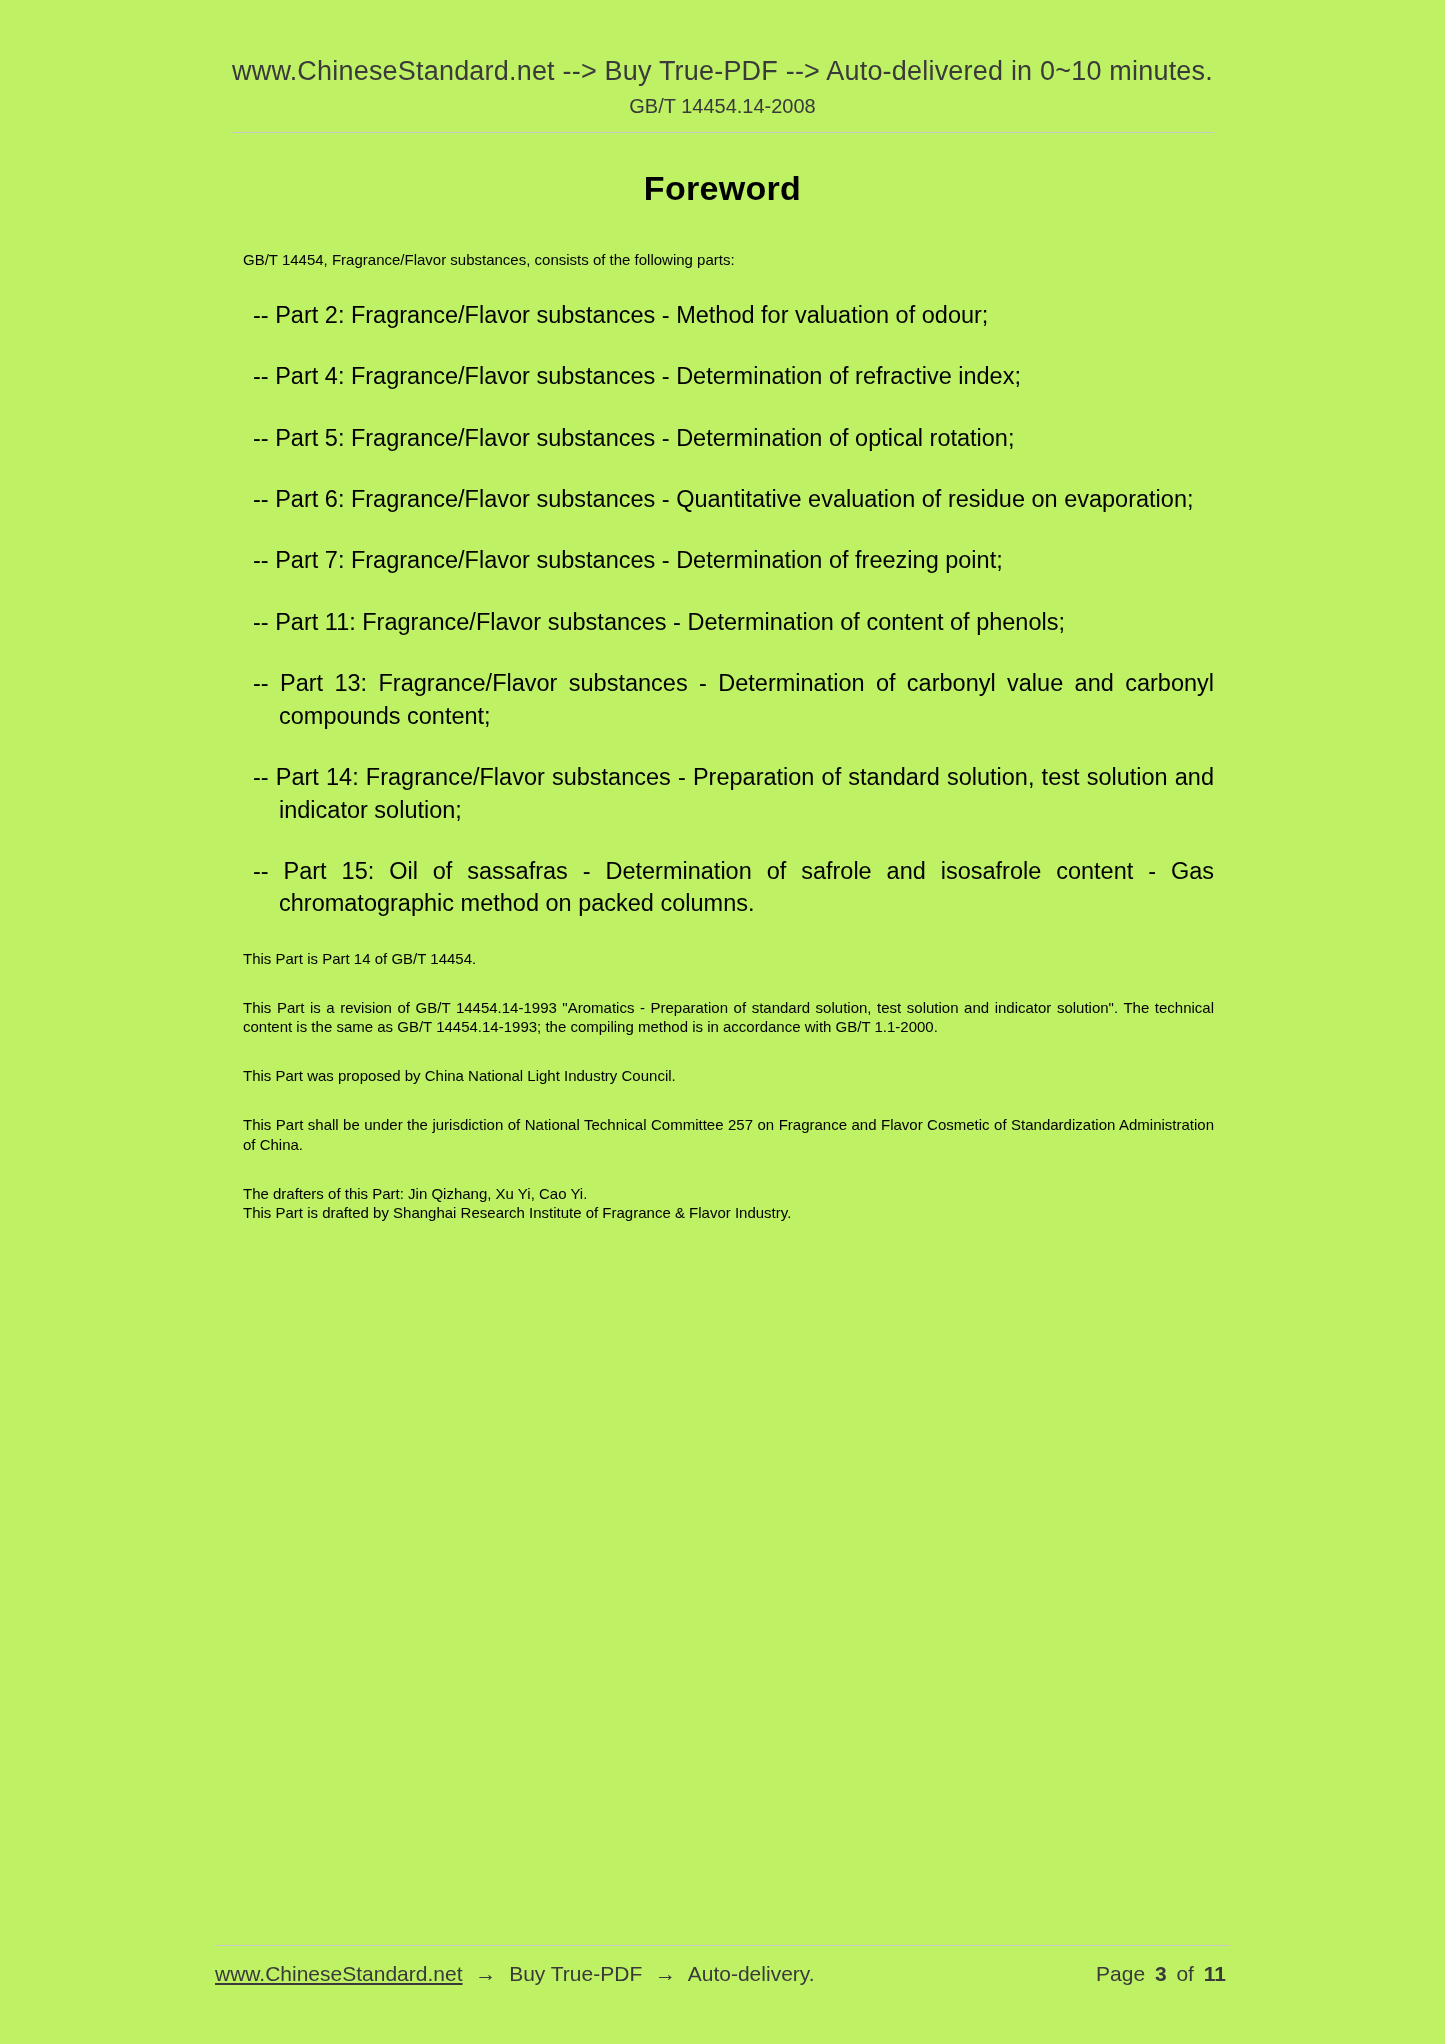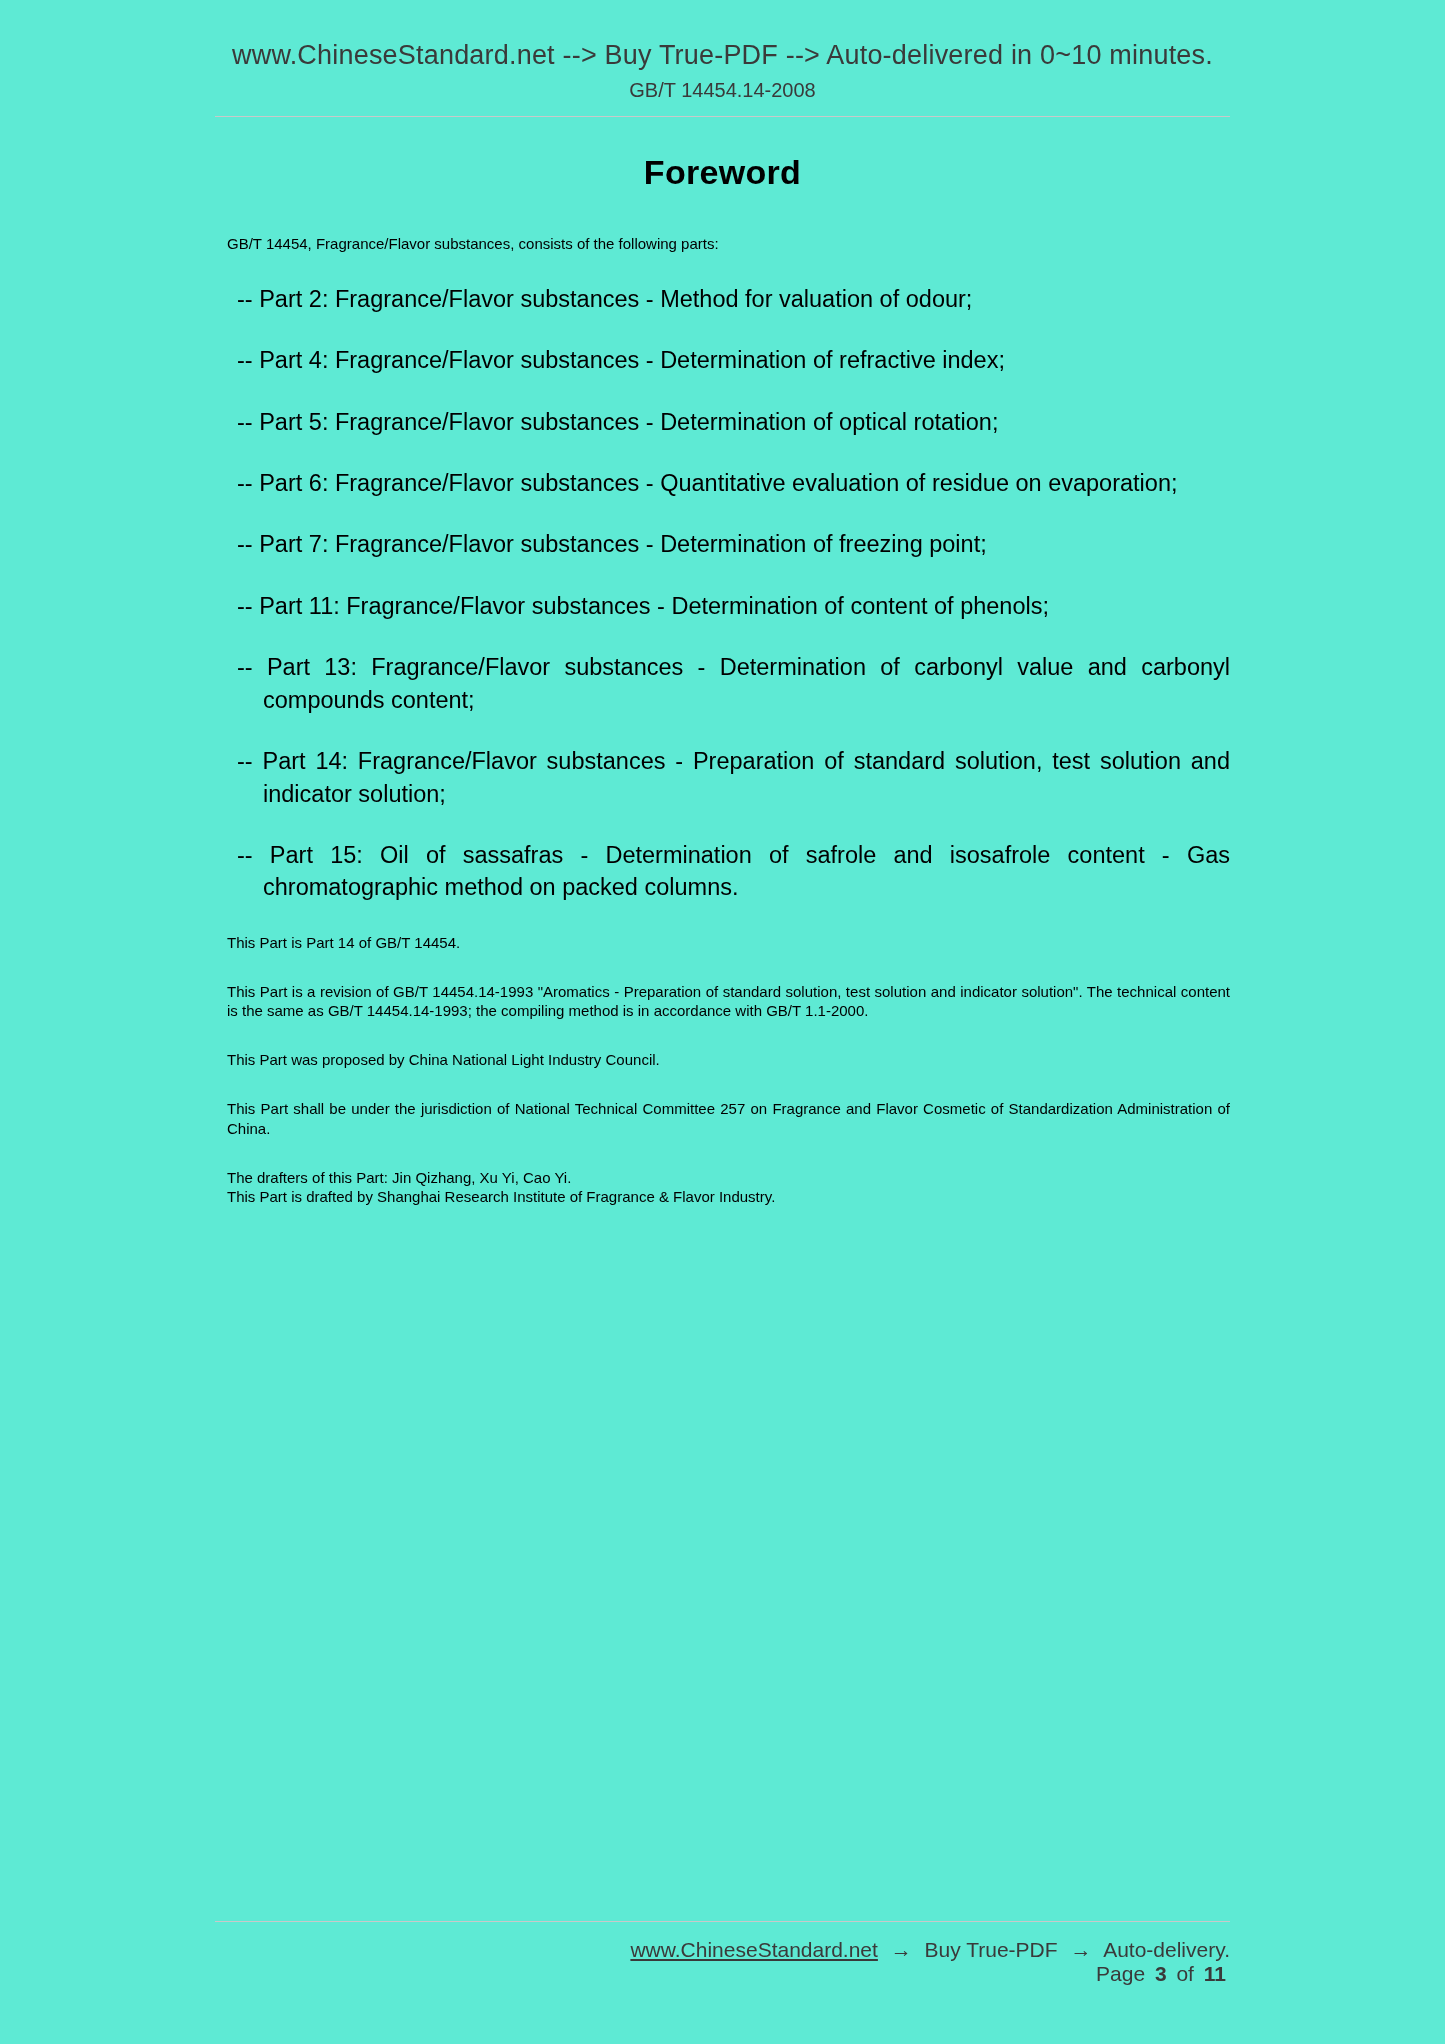--- a/index.html
+++ b/index.html
@@ -9,23 +9,23 @@
   }
   body {
     font-family: "Liberation Sans", sans-serif;
     color: #000000;
   }
   .page {
     position: relative;
     width: 1445px;
     height: 2044px;
     margin: 0 auto;
-    background: #5eead4;
+    background: #bef264;
     box-sizing: border-box;
-    padding: 0;
+    padding: 16px;
     overflow: hidden;
   }
   .header {
     padding-top: 40px;
     text-align: center;
   }
   .header-line1 {
     font-size: 27px;
     color: #3a3a3a;
     letter-spacing: 0.2px;
@@ -78,24 +78,23 @@
     right: 215px;
     bottom: 58px;
   }
   .footer-rule {
     border: 0;
     border-top: 1px solid #c9c9c9;
     margin: 0 0 16px 0;
   }
   .footer-row {
     display: flex;
-    align-items: flex-end;
+    align-items: flex-start;
     font-size: 21px;
     color: #3a3a3a;
-    flex-direction: column;
   }
   .footer-left {
     flex: 0 0 auto;
   }
   .footer-left .site {
     text-decoration: underline;
     color: #3a3a3a;
   }
   .footer-arrow {
     margin: 0 7px;

